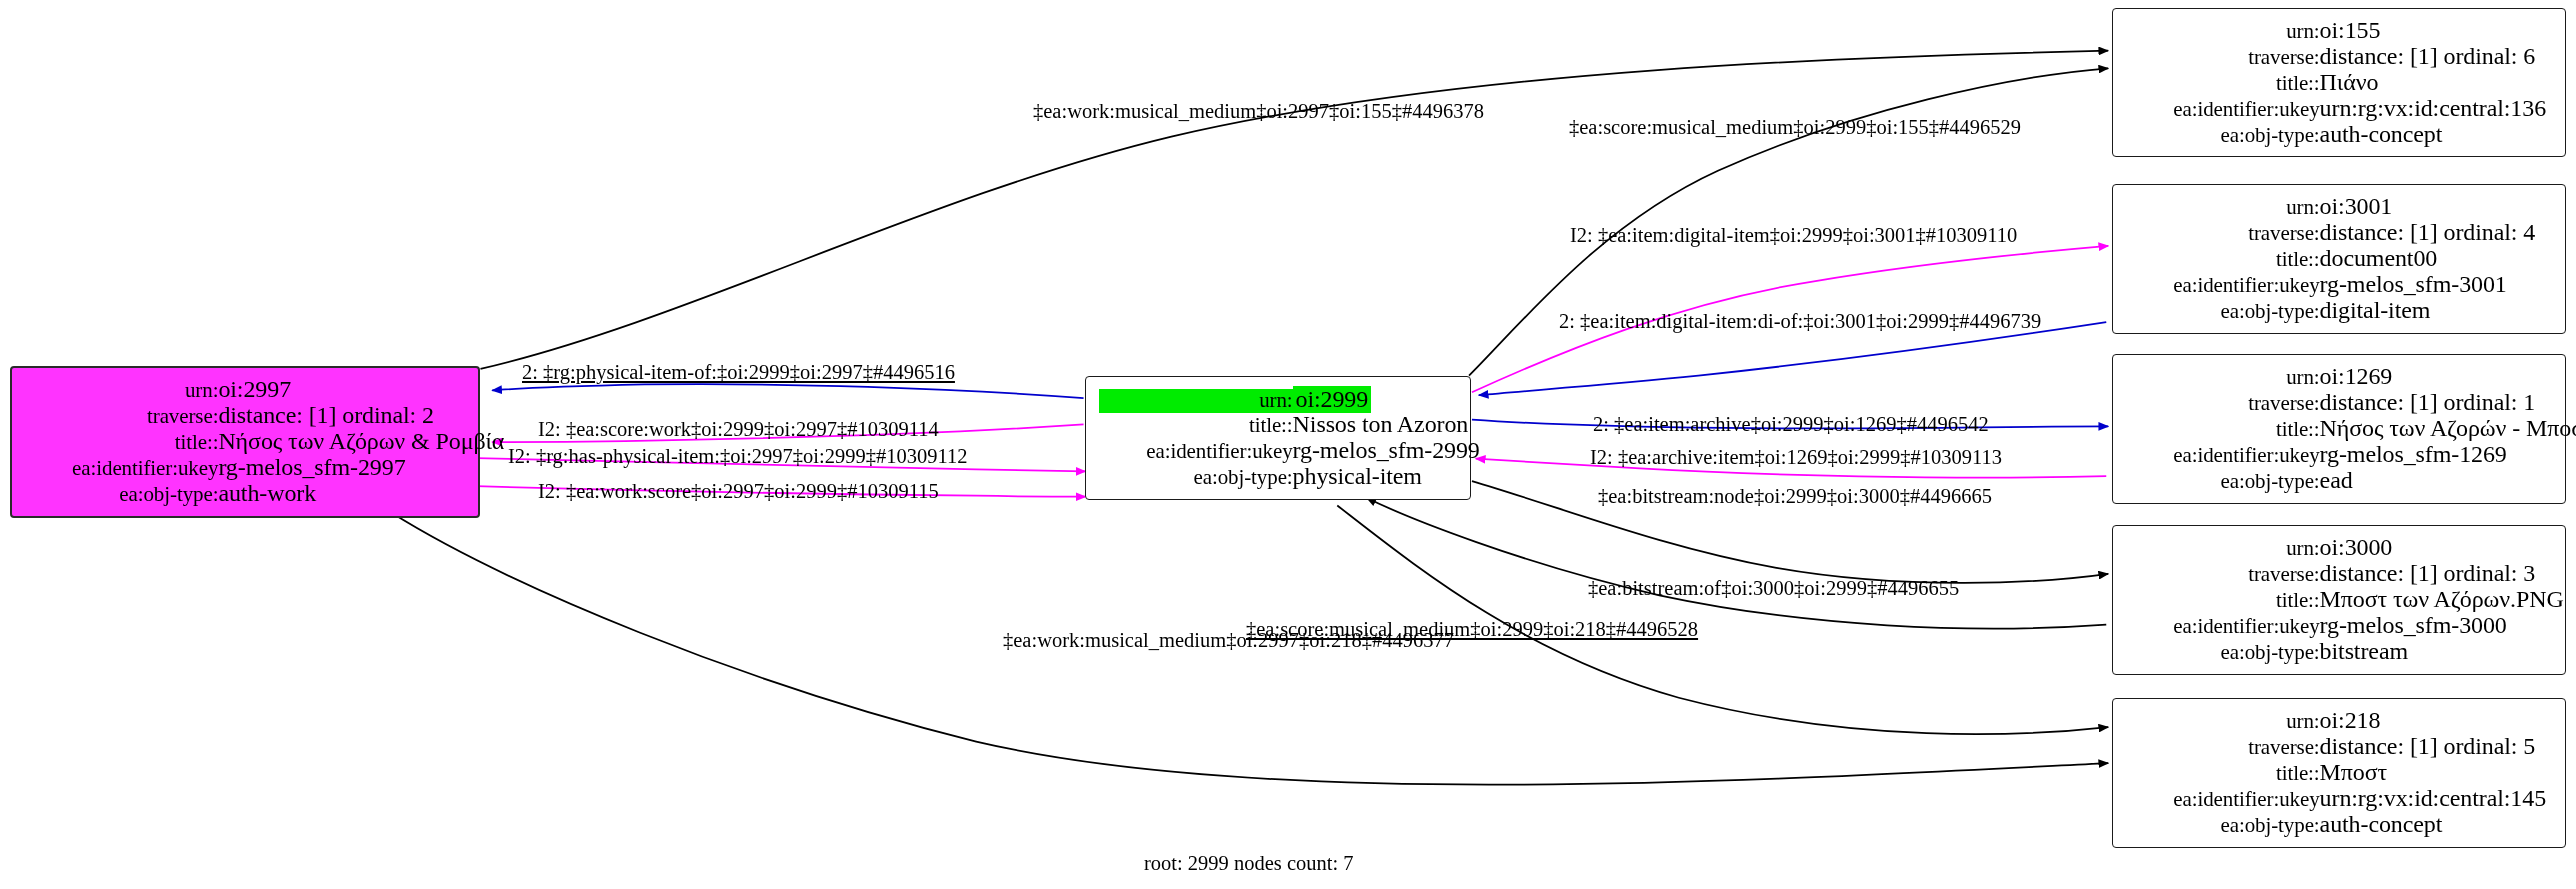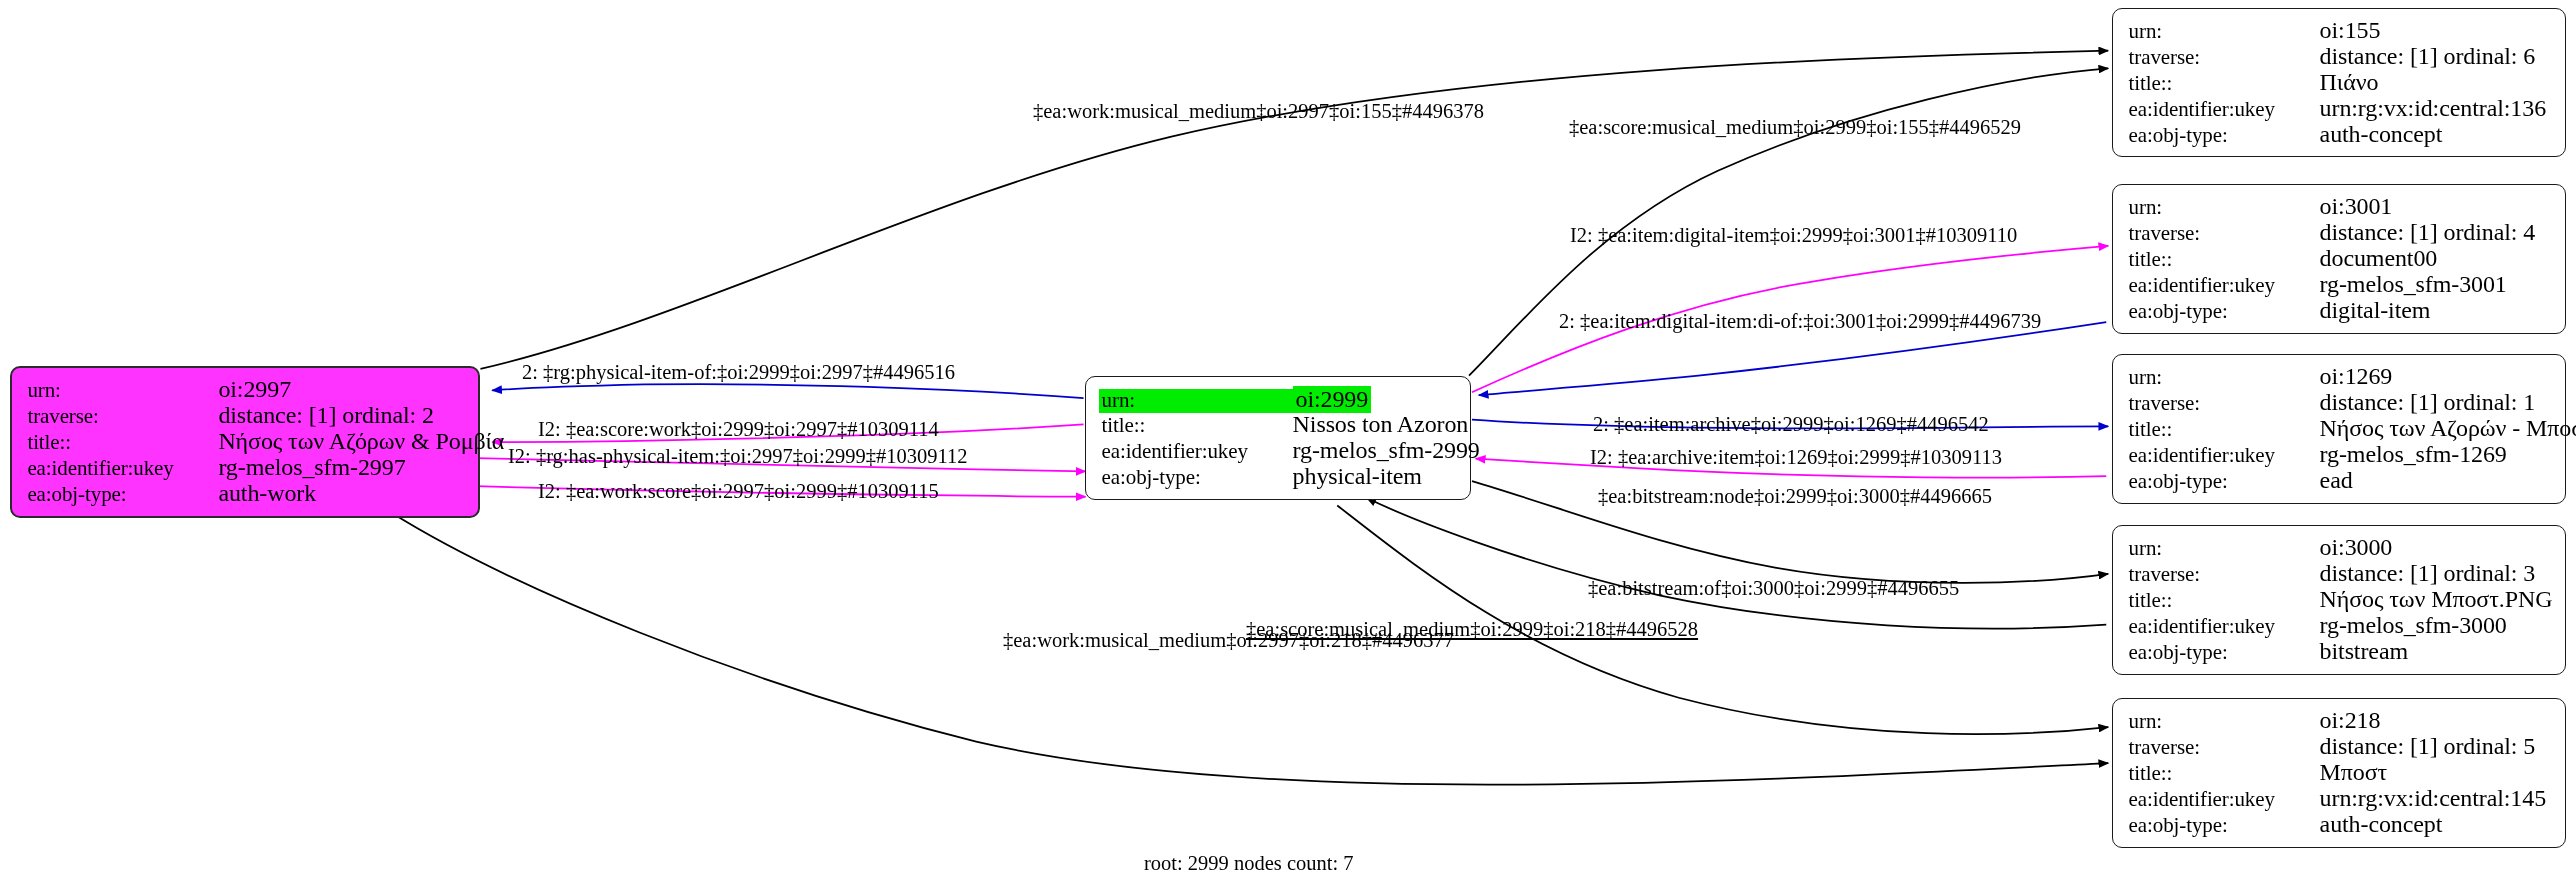--- a/index.html
+++ b/index.html
@@ -24,24 +24,25 @@
     left: 0;
     top: 0;
     width: 2576px;
     height: 889px;
     pointer-events: none;
   }
   .node {
     position: absolute;
     box-sizing: border-box;
     border: 1.6px solid #1a1a1a;
-    border-radius: 10px;
+    border-radius: 4px;
     background: #ffffff;
     padding: 8.8px 13.7px 8.8px 15.6px;
     z-index: 5;
+    text-align: right;
   }
   .node.magenta {
     background: #ff33ff;
     border-color: #2a2a2a;
     border-width: 2.1px;
   }
   .node-row {
     display: flex;
     align-items: baseline;
     line-height: 1.0;
@@ -250,21 +251,21 @@
     <div class="node-row">
       <span class="k">urn:</span>
       <span class="v">oi:3000</span>
     </div>
     <div class="node-row">
       <span class="k">traverse:</span>
       <span class="v">distance: [1]      ordinal: 3</span>
     </div>
     <div class="node-row">
       <span class="k">title::</span>
-      <span class="v">Νήσος των  Μποστ.PNG</span>
+      <span class="v">Μποστ των  Αζόρων.PNG</span>
     </div>
     <div class="node-row">
       <span class="k">ea:identifier:ukey</span>
       <span class="v">rg-melos_sfm-3000</span>
     </div>
     <div class="node-row">
       <span class="k">ea:obj-type:</span>
       <span class="v">bitstream</span>
     </div>
   </div>
@@ -289,21 +290,21 @@
     <div class="node-row">
       <span class="k">ea:obj-type:</span>
       <span class="v">auth-concept</span>
     </div>
   </div>
 
   <div class="edge-label" style="left:1033px; top:101px;">‡ea:work:musical_medium‡oi:2997‡oi:155‡#4496378</div>
   <div class="edge-label" style="left:1569px; top:117px;">‡ea:score:musical_medium‡oi:2999‡oi:155‡#4496529</div>
   <div class="edge-label" style="left:1570px; top:225px;">I2: ‡ea:item:digital-item‡oi:2999‡oi:3001‡#10309110</div>
   <div class="edge-label" style="left:1559px; top:311px;">2: ‡ea:item:digital-item:di-of:‡oi:3001‡oi:2999‡#4496739</div>
-  <div class="edge-label" style="left:522px;  top:362px;">2: ‡rg:physical-item-of:‡oi:2999‡oi:2997‡#4496516</div>
+  <div class="edge-label" style="left:522px;  top:362px;text-decoration:underline;">2: ‡rg:physical-item-of:‡oi:2999‡oi:2997‡#4496516</div>
   <div class="edge-label" style="left:538px;  top:419px;">I2: ‡ea:score:work‡oi:2999‡oi:2997‡#10309114</div>
   <div class="edge-label" style="left:508px;  top:446px;">I2: ‡rg:has-physical-item:‡oi:2997‡oi:2999‡#10309112</div>
   <div class="edge-label" style="left:538px;  top:481px;">I2: ‡ea:work:score‡oi:2997‡oi:2999‡#10309115</div>
   <div class="edge-label" style="left:1593px; top:414px;">2: ‡ea:item:archive‡oi:2999‡oi:1269‡#4496542</div>
   <div class="edge-label" style="left:1590px; top:447px;text-align:center;">I2: ‡ea:archive:item‡oi:1269‡oi:2999‡#10309113</div>
   <div class="edge-label" style="left:1598px; top:486px;">‡ea:bitstream:node‡oi:2999‡oi:3000‡#4496665</div>
   <div class="edge-label" style="left:1588px; top:578px;">‡ea:bitstream:of‡oi:3000‡oi:2999‡#4496655</div>
   <div class="edge-label" style="left:1246px; top:619px;text-decoration:underline;">‡ea:score:musical_medium‡oi:2999‡oi:218‡#4496528</div>
   <div class="edge-label" style="left:1003px; top:630px;">‡ea:work:musical_medium‡oi:2997‡oi:218‡#4496377</div>
 

